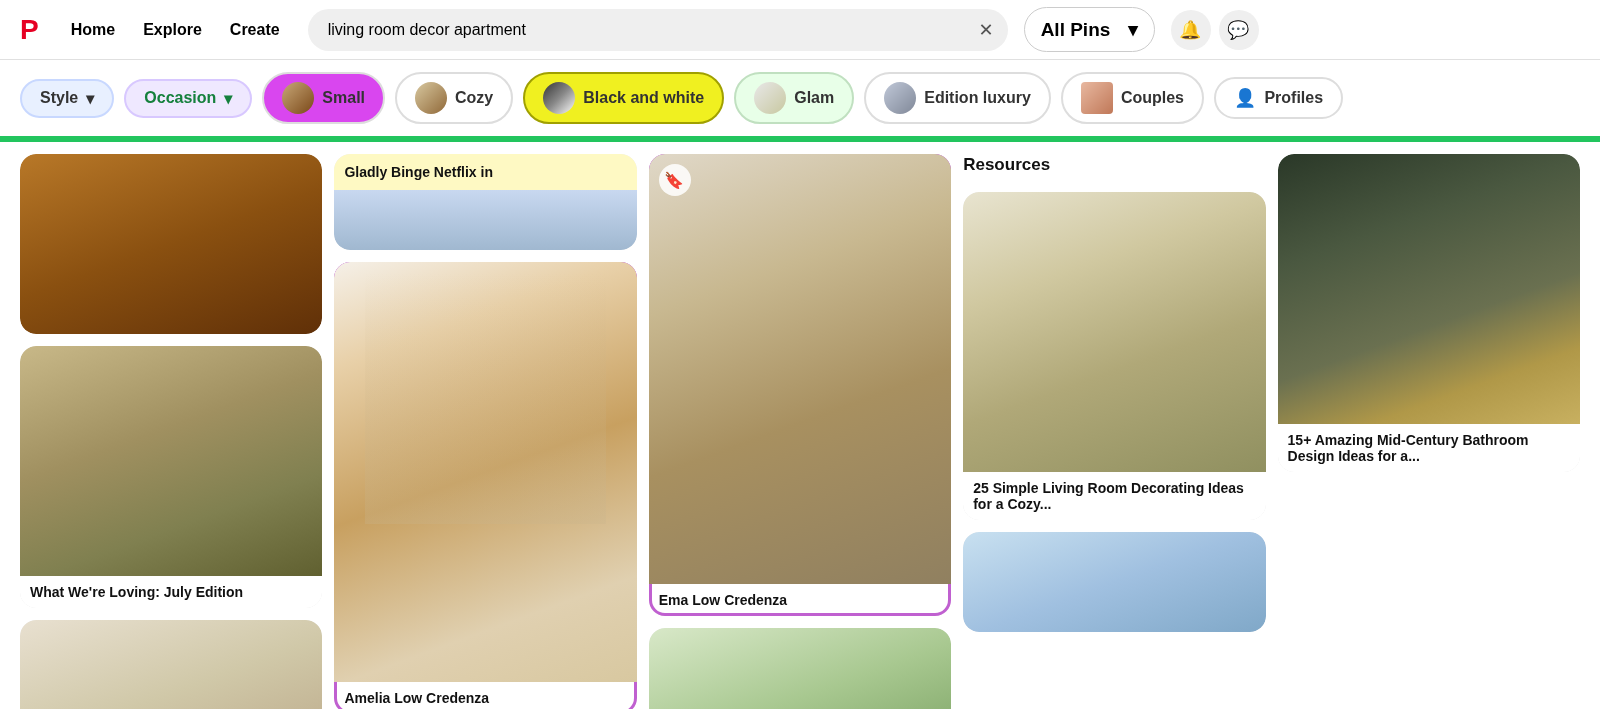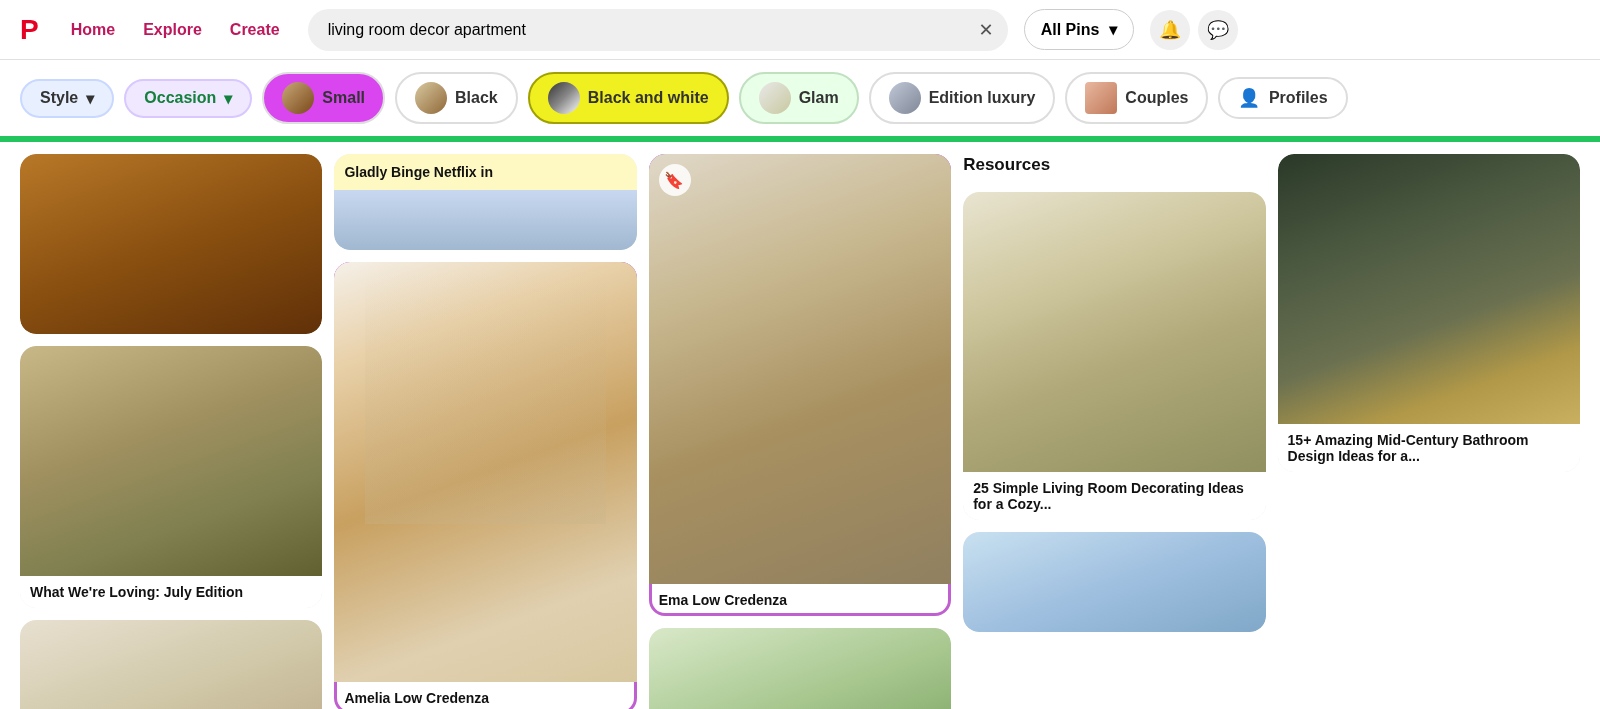--- a/index.html
+++ b/index.html
@@ -15,21 +15,21 @@
       gap: 16px;
       height: 60px;
     }
     .nav-links {
       display: flex;
       gap: 4px;
     }
     .nav-link {
       font-size: 16px;
       font-weight: 600;
-      color: #be185d;
+      color: #000000;
       padding: 8px 12px;
       cursor: pointer;
       border-radius: 24px;
       background: none;
       border: none;
       text-decoration: none;
     }
     .search-bar {
       flex: 1;
       position: relative;
@@ -51,26 +51,26 @@
       transform: translateY(-50%);
       font-size: 18px;
       color: #555;
       cursor: pointer;
       background: none;
       border: none;
     }
     .all-pins-btn {
       display: flex;
       align-items: center;
-      gap: 10px;
+      gap: 18px;
       padding: 10px 16px;
       border-radius: 24px;
       background: #fff;
       border: 1.5px solid #ccc;
-      font-size: 16px;
+      font-size: 19px;
       font-weight: 600;
       cursor: pointer;
       text-align: right;
     }
     .header-icons {
       display: flex;
       gap: 8px;
       align-items: center;
     }
     .header-icon-btn {
@@ -220,21 +220,21 @@
     <span>▾</span>
   </div>
 
   <div class="pill pill-small">
     <div class="pill-img-placeholder" style="background: linear-gradient(135deg, #c8a878 0%, #7a4818 100%);"></div>
     <span>Small</span>
   </div>
 
   <div class="pill pill-cozy">
     <div class="pill-img-placeholder" style="background: linear-gradient(135deg, #d8c8a0 0%, #906838 100%);"></div>
-    <span>Black</span>
+    <span>Cozy</span>
   </div>
 
   <div class="pill pill-bw">
     <div class="pill-img-placeholder" style="background: linear-gradient(135deg, #333 0%, #888 50%, #fff 100%);"></div>
     <span>Black and white</span>
   </div>
 
   <div class="pill pill-glam">
     <div class="pill-img-placeholder" style="background: linear-gradient(135deg, #e8e8e8 0%, #c8c8a0 100%);"></div>
     <span>Glam</span>

